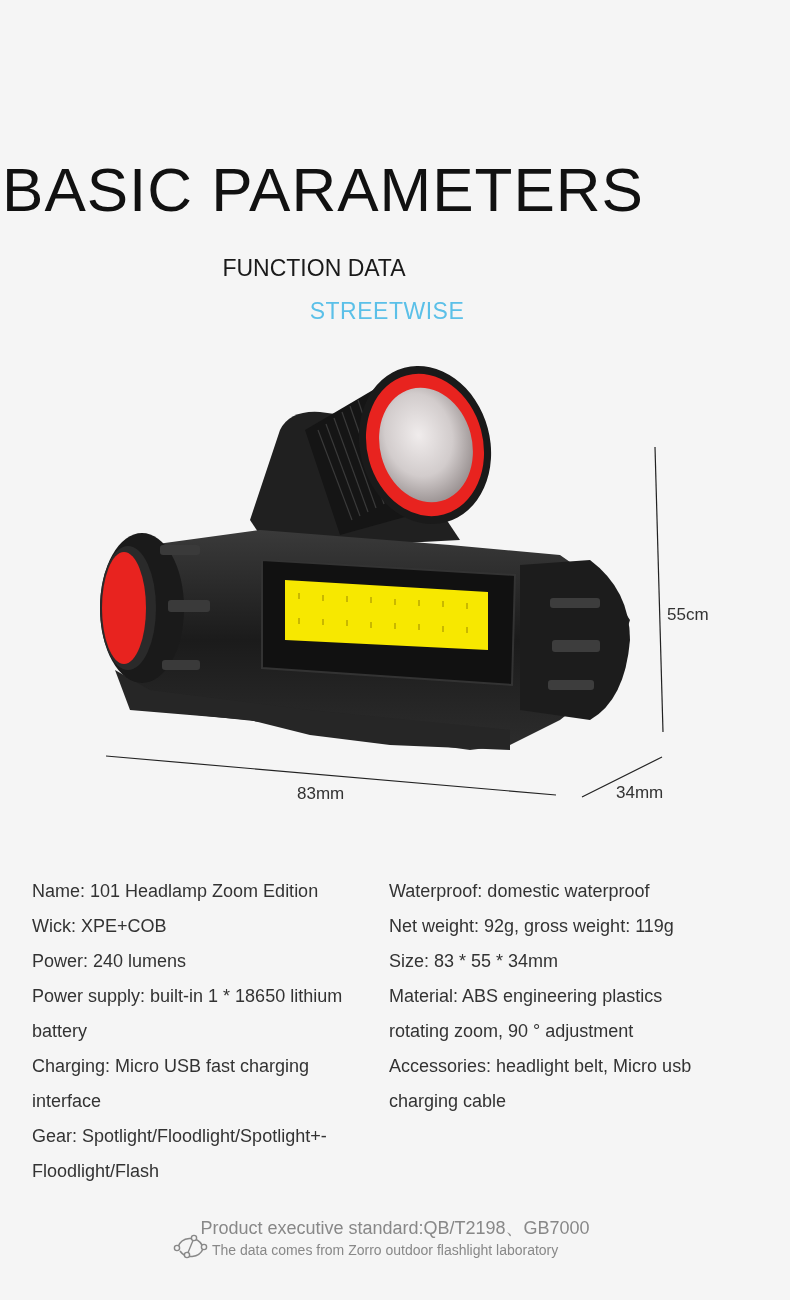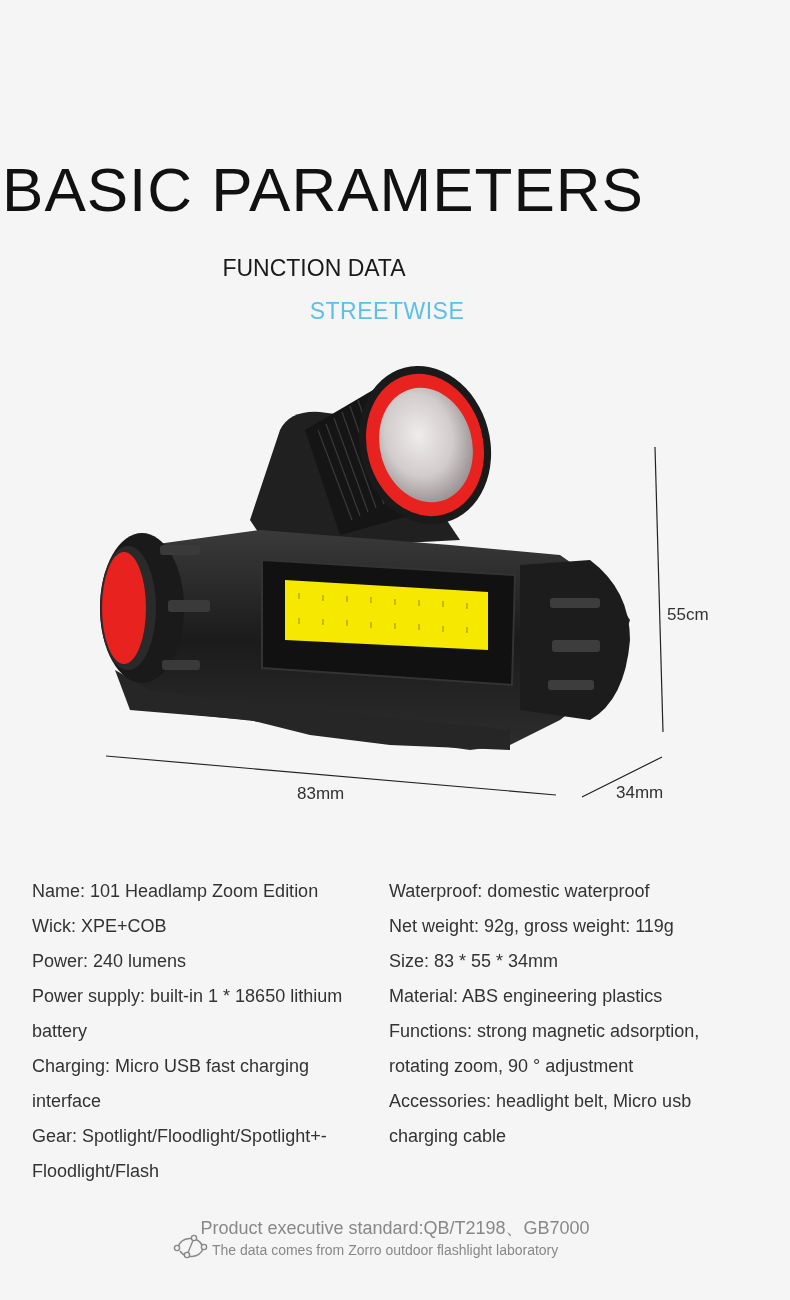--- a/index.html
+++ b/index.html
@@ -138,21 +138,20 @@
   <span class="spec-line">interface</span>
   <span class="spec-line">Gear: Spotlight/Floodlight/Spotlight+-</span>
   <span class="spec-line">Floodlight/Flash</span>
 </div>
 
 <div class="specs right">
   <span class="spec-line">Waterproof: domestic waterproof</span>
   <span class="spec-line">Net weight: 92g, gross weight: 119g</span>
   <span class="spec-line">Size: 83 * 55 * 34mm</span>
   <span class="spec-line">Material: ABS engineering plastics</span>
-  <span class="spec-line">Functions: strong magnetic adsorption,</span>
   <span class="spec-line">rotating zoom, 90 ° adjustment</span>
   <span class="spec-line">Accessories: headlight belt, Micro usb</span>
   <span class="spec-line">charging cable</span>
 </div>
 
 <div class="footer-line1">Product executive standard:QB/T2198、GB7000</div>
 <svg class="lab-icon" viewBox="0 0 36 30">
   <path d="M6 16 A13 12 0 0 1 30 14" fill="none" stroke="#888" stroke-width="1.6"></path>
   <path d="M8 20 A13 12 0 0 0 31 18" fill="none" stroke="#888" stroke-width="1.6"></path>
   <line x1="22" y1="7" x2="15" y2="24" stroke="#888" stroke-width="1.4"></line>

